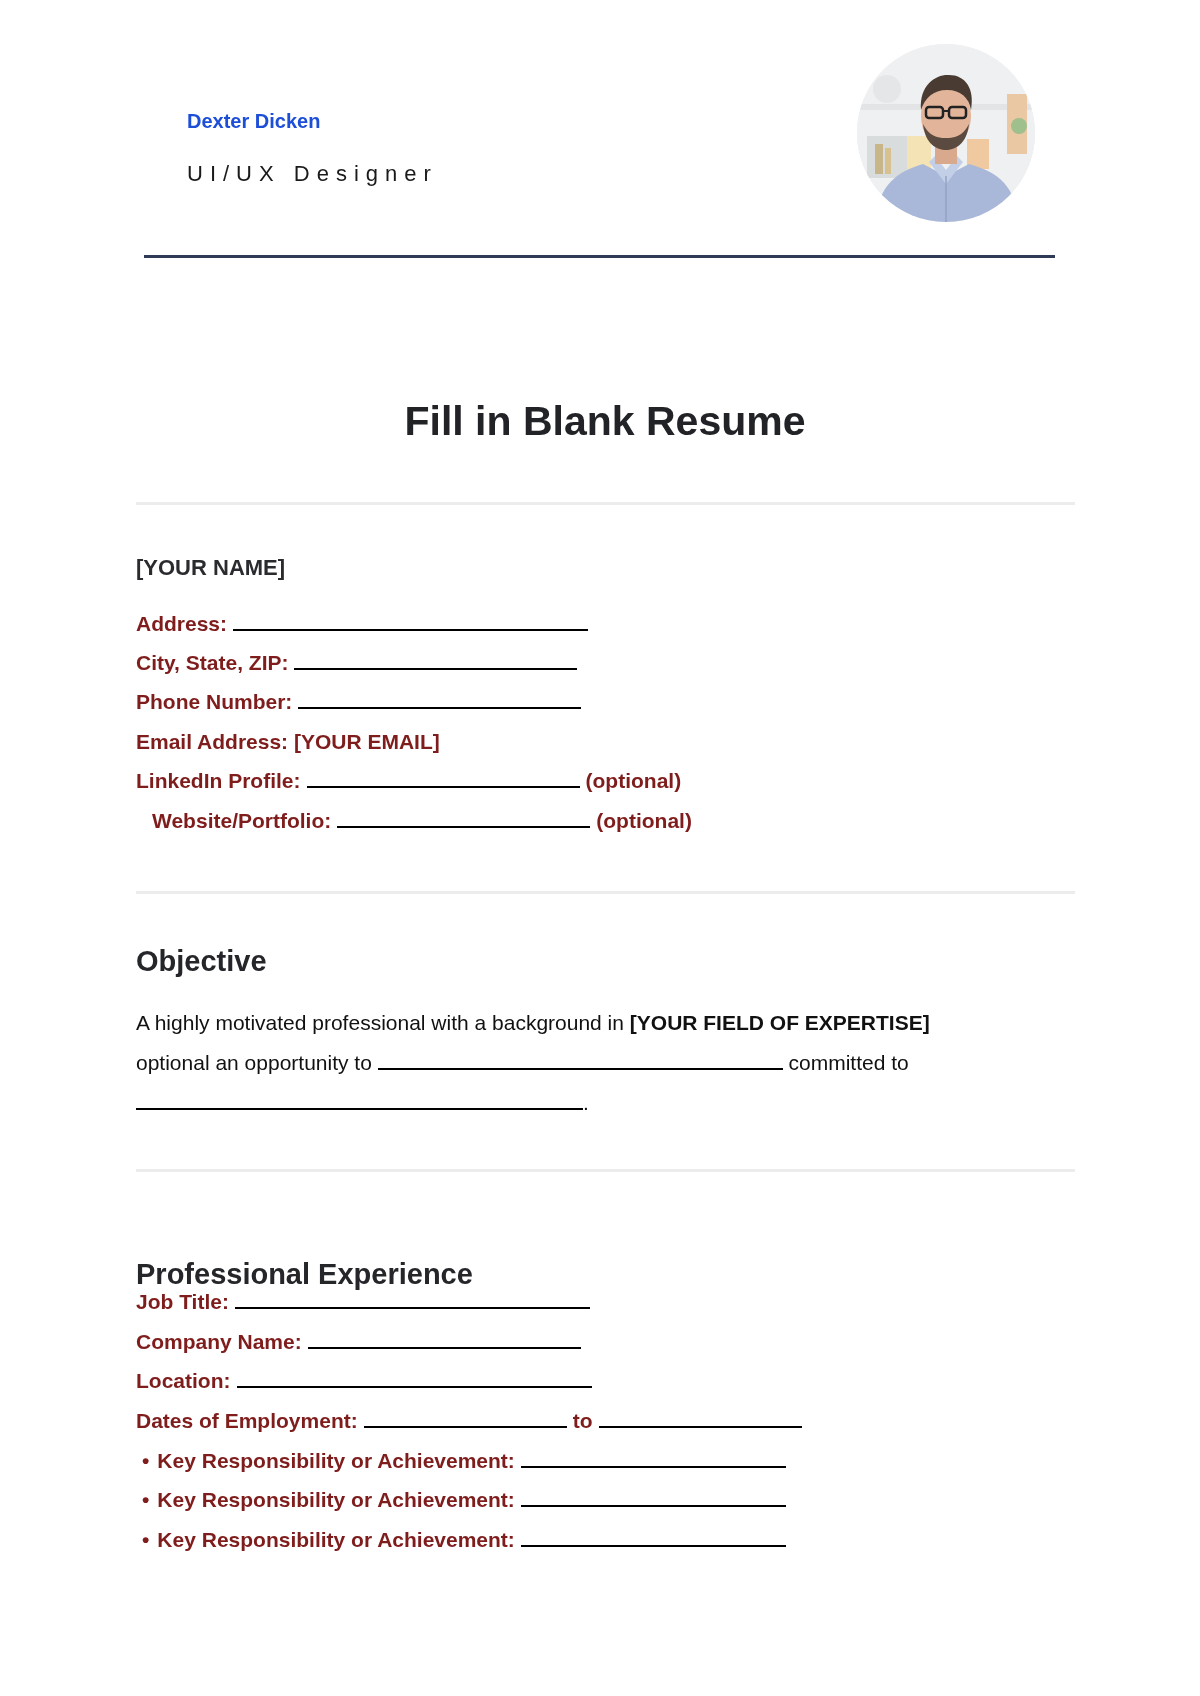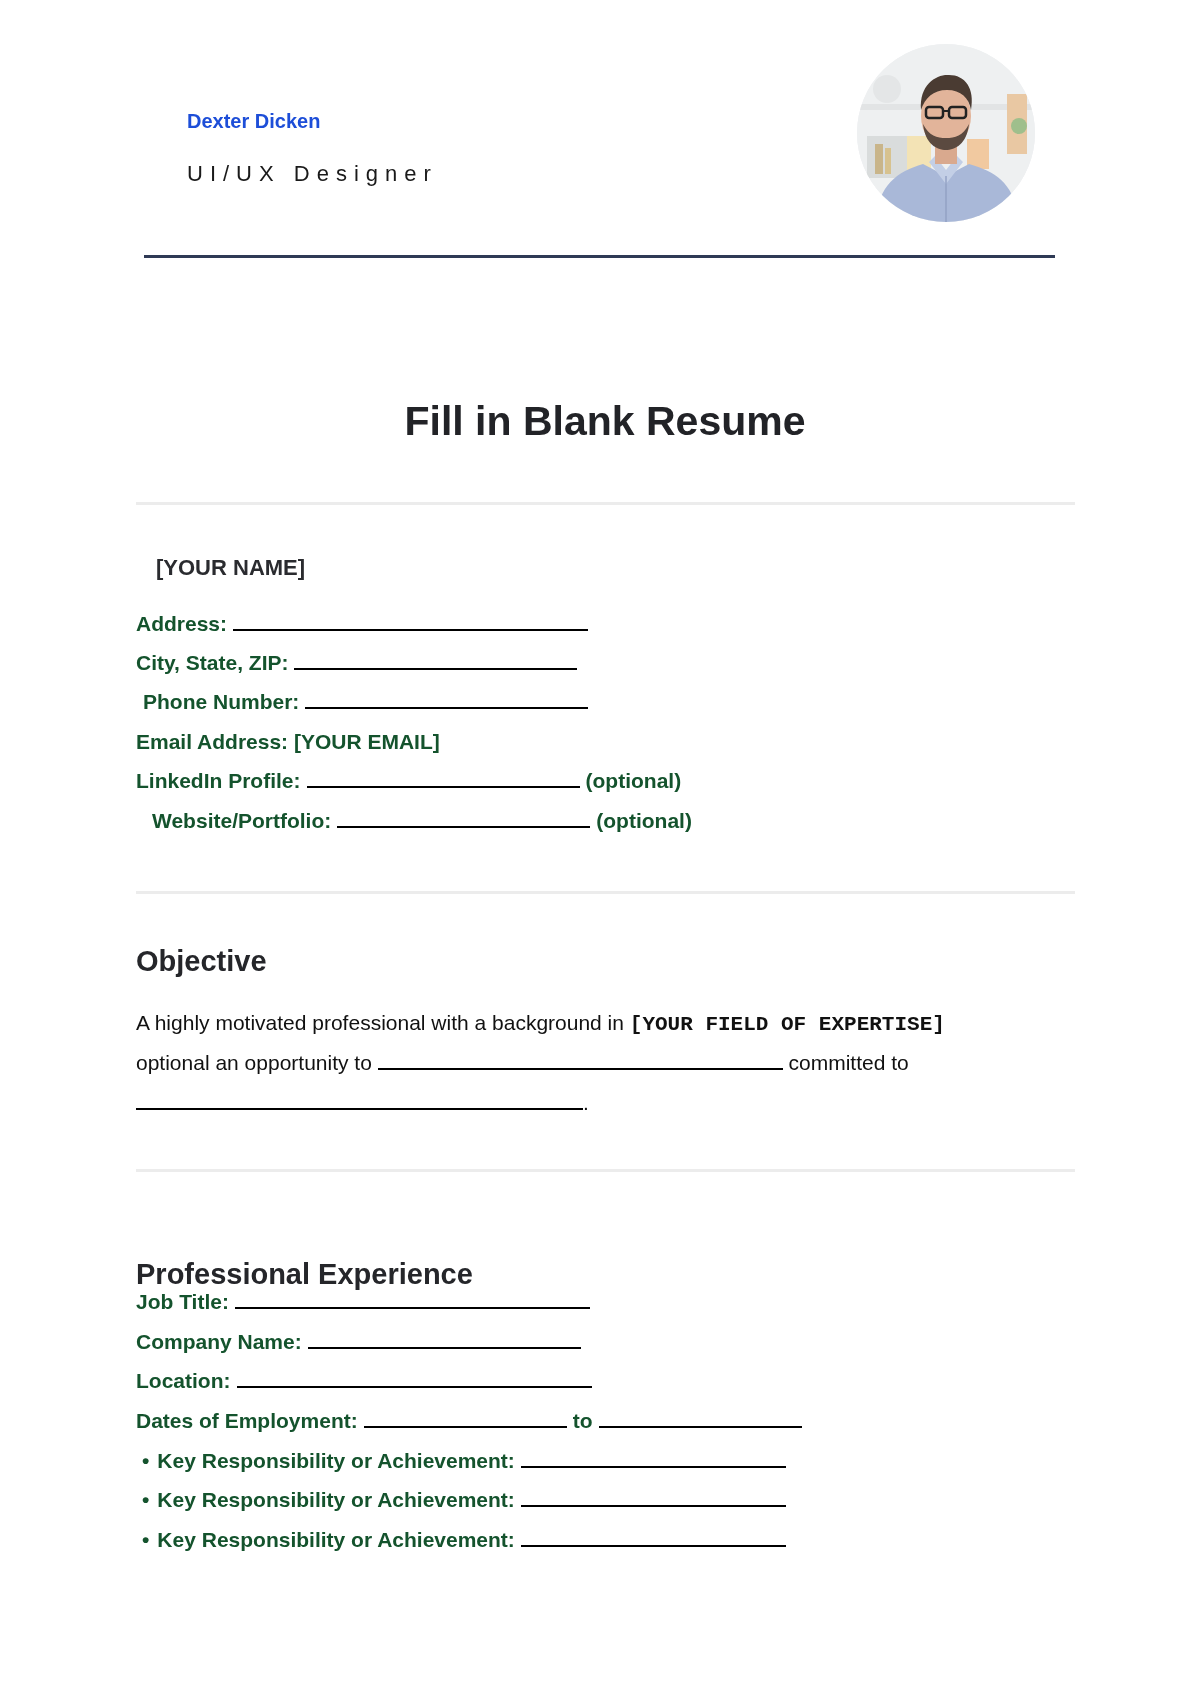--- a/index.html
+++ b/index.html
@@ -40,43 +40,42 @@
       white-space: nowrap;
     }
     .divider {
       left: 136px; width: 939px; height: 3px; background: #ececec;
     }
 
     .your-name {
       left: 136px; top: 555px;
       font-size: 22px; font-weight: bold; color: #2a2b2f;
       white-space: nowrap;
-      margin-left: 20px;
     }
 
     .field {
-      left: 136px; font-size: 21px; font-weight: bold; color: #14532d;
+      left: 136px; font-size: 21px; font-weight: bold; color: #7f1d1d;
       white-space: nowrap; line-height: 26px;
     }
     .field .blank {
       display: inline-block; border-bottom: 2px solid #000;
       height: 20px; vertical-align: baseline; margin-left: 6px;
     }
     .field .suffix { font-weight: bold; margin-left: 6px; }
 
     .section-title {
       left: 136px; font-size: 29px; font-weight: bold; color: #25262a;
       white-space: nowrap;
     }
 
     .obj-line {
       left: 136px; font-size: 21px; color: #111;
       white-space: nowrap; line-height: 26px;
     }
-    .obj-line b { font-weight: bold; font-family: Liberation Mono, monospace; }
+    .obj-line b { font-weight: bold; }
     .obj-line .blank {
       display: inline-block; border-bottom: 2px solid #000;
       height: 20px; vertical-align: baseline;
     }
 
     .bullet-item { left: 142px; }
     .bullet-item .dot { margin-right: 8px; }
   </style>
 </head>
 <body>
@@ -122,21 +121,21 @@
 <div class="abs divider" style="top:502px;"></div>
 
 <div class="abs your-name">[YOUR NAME]</div>
 
 <div class="abs field" style="top:611px;">
   <span>Address:</span><span class="blank" style="width:355px;"></span>
 </div>
 <div class="abs field" style="top:650px;">
   <span>City, State, ZIP:</span><span class="blank" style="width:283px;"></span>
 </div>
-<div class="abs field" style="top:689px;margin-left:7px;">
+<div class="abs field" style="top:689px;">
   <span>Phone Number:</span><span class="blank" style="width:283px;"></span>
 </div>
 <div class="abs field" style="top:729px;">
   <span>Email Address: [YOUR EMAIL]</span>
 </div>
 <div class="abs field" style="top:768px;">
   <span>LinkedIn Profile:</span><span class="blank" style="width:273px;"></span><span class="suffix">(optional)</span>
 </div>
 <div class="abs field" style="top:808px;margin-left:16px;">
   <span>Website/Portfolio:</span><span class="blank" style="width:253px;"></span><span class="suffix">(optional)</span>

